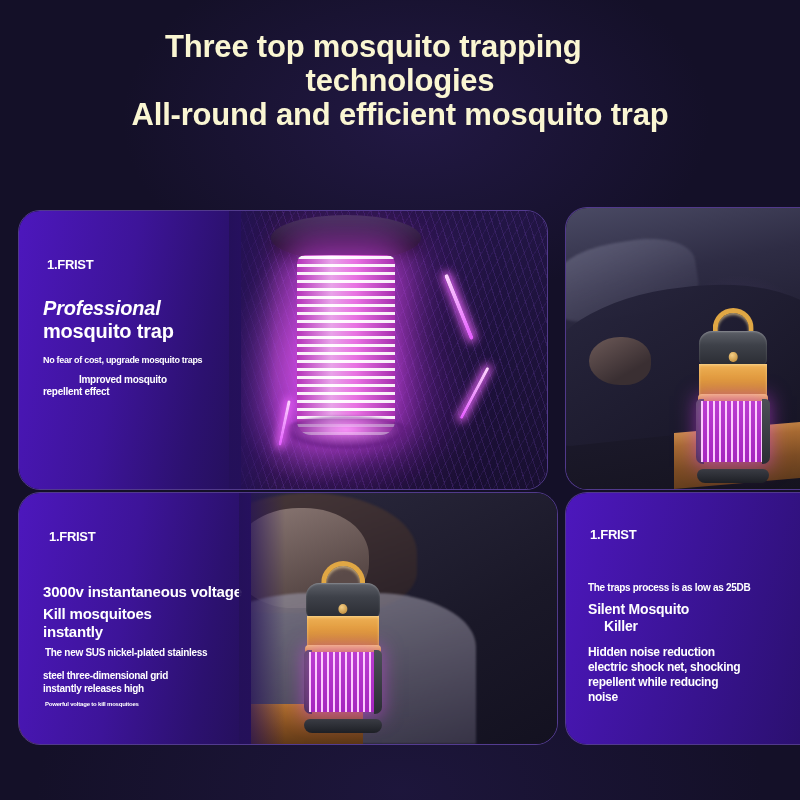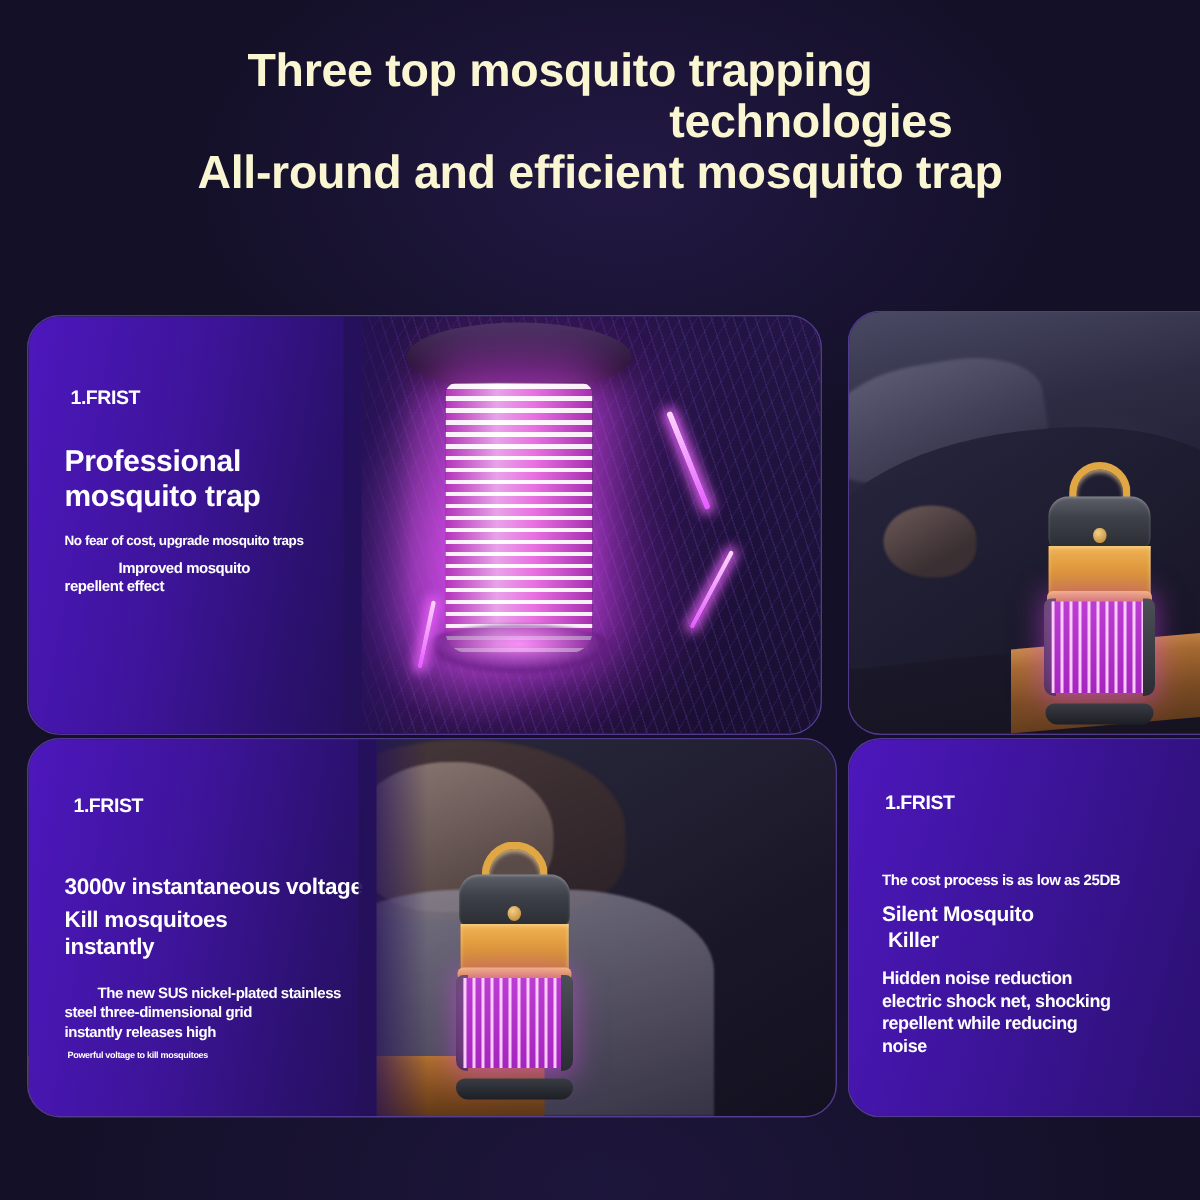--- a/index.html
+++ b/index.html
@@ -37,21 +37,21 @@
     line-height:34px;
     width:470px;
     margin-left:165px;
     text-align:left;
   }
   .headline-l2 {
     font-size:31px;
     line-height:34px;
     width:470px;
     margin-left:165px;
-    text-align:right;
+    text-align:center;
   }
   .headline-l3 {
     font-size:31px;
     line-height:34px;
     text-align:center;
   }
 
   
   .card {
     position:absolute;
@@ -299,21 +299,21 @@
       <div class="trap-base" style="left:62%;"></div>
       <div class="bolt" style="left:36%; top:24%; width:4px; height:64px; transform:rotate(24deg);"></div>
       <div class="bolt" style="left:32%; top:52%; width:3px; height:54px; transform:rotate(-32deg);"></div>
       <div class="bolt" style="left:83%; top:22%; width:4px; height:70px; transform:rotate(-22deg);"></div>
       <div class="bolt" style="left:86%; top:55%; width:3px; height:58px; transform:rotate(28deg);"></div>
       <div class="bolt" style="left:50%; top:68%; width:3px; height:46px; transform:rotate(12deg);"></div>
     </div>
 
     <div class="card-text" style="width:222px;">
       <div class="eyebrow" style="position:absolute; left:28px; top:46px;">1.FRIST</div>
-      <div class="title" style="position:absolute; left:24px; top:86px; font-size:20px; line-height:23px;">Professional</div>
+      <div class="title" style="position:absolute; left:24px; top:86px; font-size:20px; line-height:23px;font-style:italic;">Professional</div>
       <div class="title" style="position:absolute; left:24px; top:109px; font-size:20px; line-height:23px;">mosquito trap</div>
       <div class="body-line" style="position:absolute; left:24px; top:143px; font-size:9px; line-height:12px;">No fear of cost, upgrade mosquito traps</div>
       <div class="body-line" style="position:absolute; left:24px; top:162px; font-size:10px; line-height:13px;padding-left:36px;">Improved mosquito</div>
       <div class="body-line" style="position:absolute; left:24px; top:174px; font-size:10px; line-height:13px;">repellent effect</div>
     </div>
   </div>
 
   <div class="card" style="left:565px; top:207px; width:235px; height:283px; border-radius:22px 0 0 22px; border-right:none;">
     <div class="photo photo-bedroom">
       <div class="pillow"></div>
@@ -353,34 +353,34 @@
       <div class="dev-grid"></div>
       <div class="dev-shell-r"></div>
       <div class="dev-foot"></div>
     </div>
 
     <div class="card-text" style="width:232px;">
       <div class="eyebrow" style="position:absolute; left:30px; top:36px;">1.FRIST</div>
       <div class="title" style="position:absolute; left:24px; top:90px; font-size:15px; line-height:18px;">3000v instantaneous voltage</div>
       <div class="title" style="position:absolute; left:24px; top:112px; font-size:15px; line-height:18px;text-align:center;">Kill mosquitoes</div>
       <div class="title" style="position:absolute; left:24px; top:130px; font-size:15px; line-height:18px;">instantly</div>
-      <div class="body-line" style="position:absolute; left:26px; top:163px; font-size:10px; line-height:13px;margin-left:20px;">The new SUS nickel-plated stainless</div>
+      <div class="body-line" style="position:absolute; left:26px; top:153px; font-size:10px; line-height:13px;">The new SUS nickel-plated stainless</div>
       <div class="body-line" style="position:absolute; left:24px; top:176px; font-size:10px; line-height:13px;">steel three-dimensional grid</div>
       <div class="body-line" style="position:absolute; left:24px; top:189px; font-size:10px; line-height:13px;">instantly releases high</div>
       <div class="body-line" style="position:absolute; left:26px; top:207px; font-size:6px; line-height:8px; letter-spacing:-0.2px;">Powerful voltage to kill mosquitoes</div>
     </div>
   </div>
 
   <div class="card" style="left:565px; top:492px; width:235px; height:253px; border-radius:22px 0 0 22px; border-right:none;">
     <div class="solid-panel"></div>
     <div style="position:absolute; inset:0; z-index:2;">
       <div class="eyebrow" style="position:absolute; left:24px; top:34px;">1.FRIST</div>
-      <div class="body-line" style="position:absolute; left:22px; top:88px; font-size:10px; line-height:13px;">The cost process is as low as 25DB</div>
+      <div class="body-line" style="position:absolute; left:22px; top:88px; font-size:10px; line-height:13px;">The traps process is as low as 25DB</div>
       <div class="title" style="position:absolute; left:22px; top:108px; font-size:14px; line-height:17px;">Silent Mosquito</div>
-      <div class="title" style="position:absolute; left:26px; top:125px; font-size:14px; line-height:17px;">Killer</div>
+      <div class="title" style="position:absolute; left:38px; top:125px; font-size:14px; line-height:17px;">Killer</div>
       <div class="body-line" style="position:absolute; left:22px; top:152px; font-size:12px; line-height:15px;">Hidden noise reduction</div>
       <div class="body-line" style="position:absolute; left:22px; top:167px; font-size:12px; line-height:15px;">electric shock net, shocking</div>
       <div class="body-line" style="position:absolute; left:22px; top:182px; font-size:12px; line-height:15px;">repellent while reducing</div>
       <div class="body-line" style="position:absolute; left:22px; top:197px; font-size:12px; line-height:15px;">noise</div>
     </div>
   </div>
 
 </div>
 
 </body></html>

